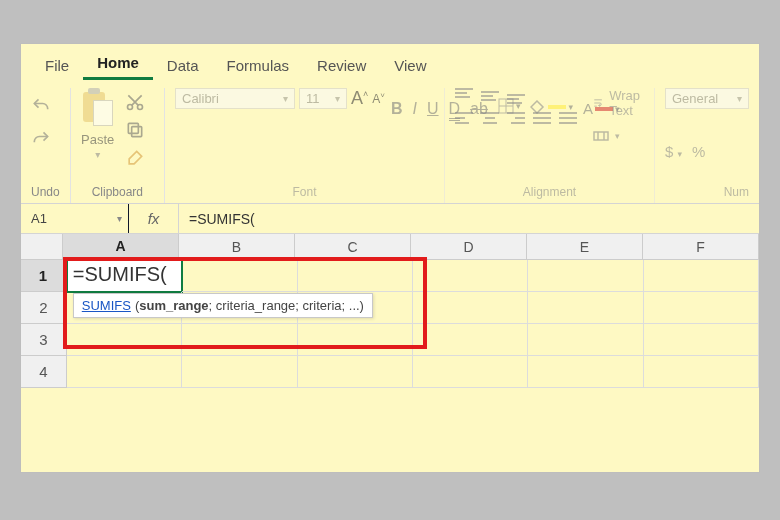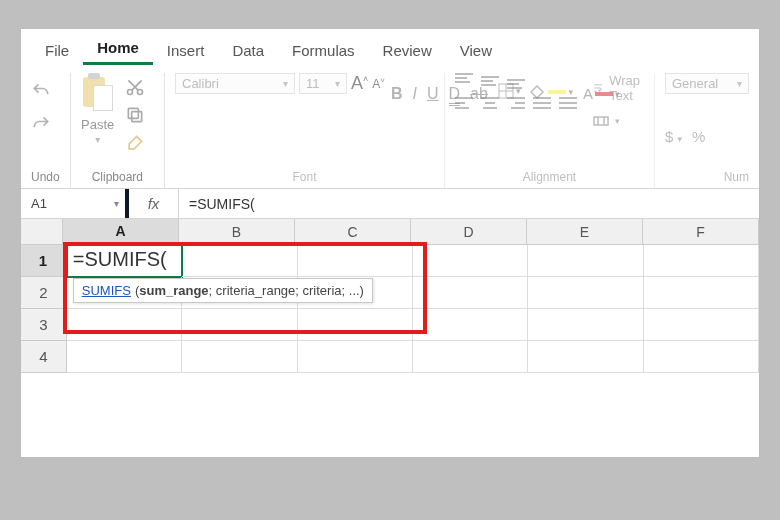--- a/index.html
+++ b/index.html
@@ -9,24 +9,24 @@
     height: 520px;
     background: #bfbfbf;
     font-family: "Segoe UI", Arial, sans-serif;
     font-size: 13px;
     color: #333;
     overflow: hidden;
   }
   .app-window {
     position: absolute;
     left: 20px;
-    top: 28px;
+    top: 43px;
     width: 740px;
     height: 430px;
-    background: #ffffff;
+    background: #fef9c3;
     border: 1px solid #bdbdbd;
     overflow: hidden;
   }
   
   .ribbon-tabs {
     display: flex;
     align-items: flex-end;
     height: 36px;
     padding: 6px 10px 0 10px;
     gap: 0;
@@ -98,21 +98,21 @@
   .align-ic span { position:absolute; left:0; height:2px; background:#888; }
   .wrap-row, .merge-row { display:flex; align-items:center; gap:6px; font-size:13px; color:#888; }
   
   .number-top { display:flex; align-items:center; gap:4px; }
   .number-bot { display:flex; gap:10px; margin-top:10px; color:#888; font-size:15px;}
   
   .formula-bar {
     display:flex; align-items:center; height:30px; border-bottom:1px solid #d4d4d4;
   }
   .name-box {
-    width:108px; height:100%; border-right:4px solid #0f172a; display:flex; align-items:center; justify-content:space-between; padding:0 6px 0 10px; font-size:13px; color:#444;
+    width:108px; height:100%; border-right:1px solid #0f172a; display:flex; align-items:center; justify-content:space-between; padding:0 6px 0 10px; font-size:13px; color:#444;
   }
   .fx-block { width:50px; height:100%; display:flex; align-items:center; justify-content:center; border-right:1px solid #d4d4d4; font-style:italic; color:#666; font-size:15px; }
   .formula-input { flex:1; padding:0 10px; font-size:14px; color:#333; }
   
   .grid { display:flex; }
   .corner { width:46px; height:26px; background:#f0f0f0; border-right:1px solid #ccc; border-bottom:1px solid #ccc; }
   .col-headers { display:flex; }
   .col-h { width:116px; height:26px; display:flex; align-items:center; justify-content:center; background:#f0f0f0; border-right:1px solid #ccc; border-bottom:1px solid #ccc; font-size:14px; color:#555;}
   .col-h.sel { background:#dcdcdc; color:#222; font-weight:600; border-bottom:2px solid #107c41; }
   .rows { display:flex; flex-direction:column; }
@@ -138,21 +138,20 @@
   .chev { display:inline-block; }
 </style>
 </head>
 <body>
 
 <div class="app-window">
 
   <div class="ribbon-tabs">
     <div class="ribbon-tab">File</div>
     <div class="ribbon-tab active">Home</div>
-    <div class="ribbon-tab">Insert</div>
     <div class="ribbon-tab">Data</div>
     <div class="ribbon-tab">Formulas</div>
     <div class="ribbon-tab">Review</div>
     <div class="ribbon-tab">View</div>
   </div>
 
   <div class="ribbon-body">
 
     <div class="group" style="width:50px">
       <div class="group-tools undo-col dim">

